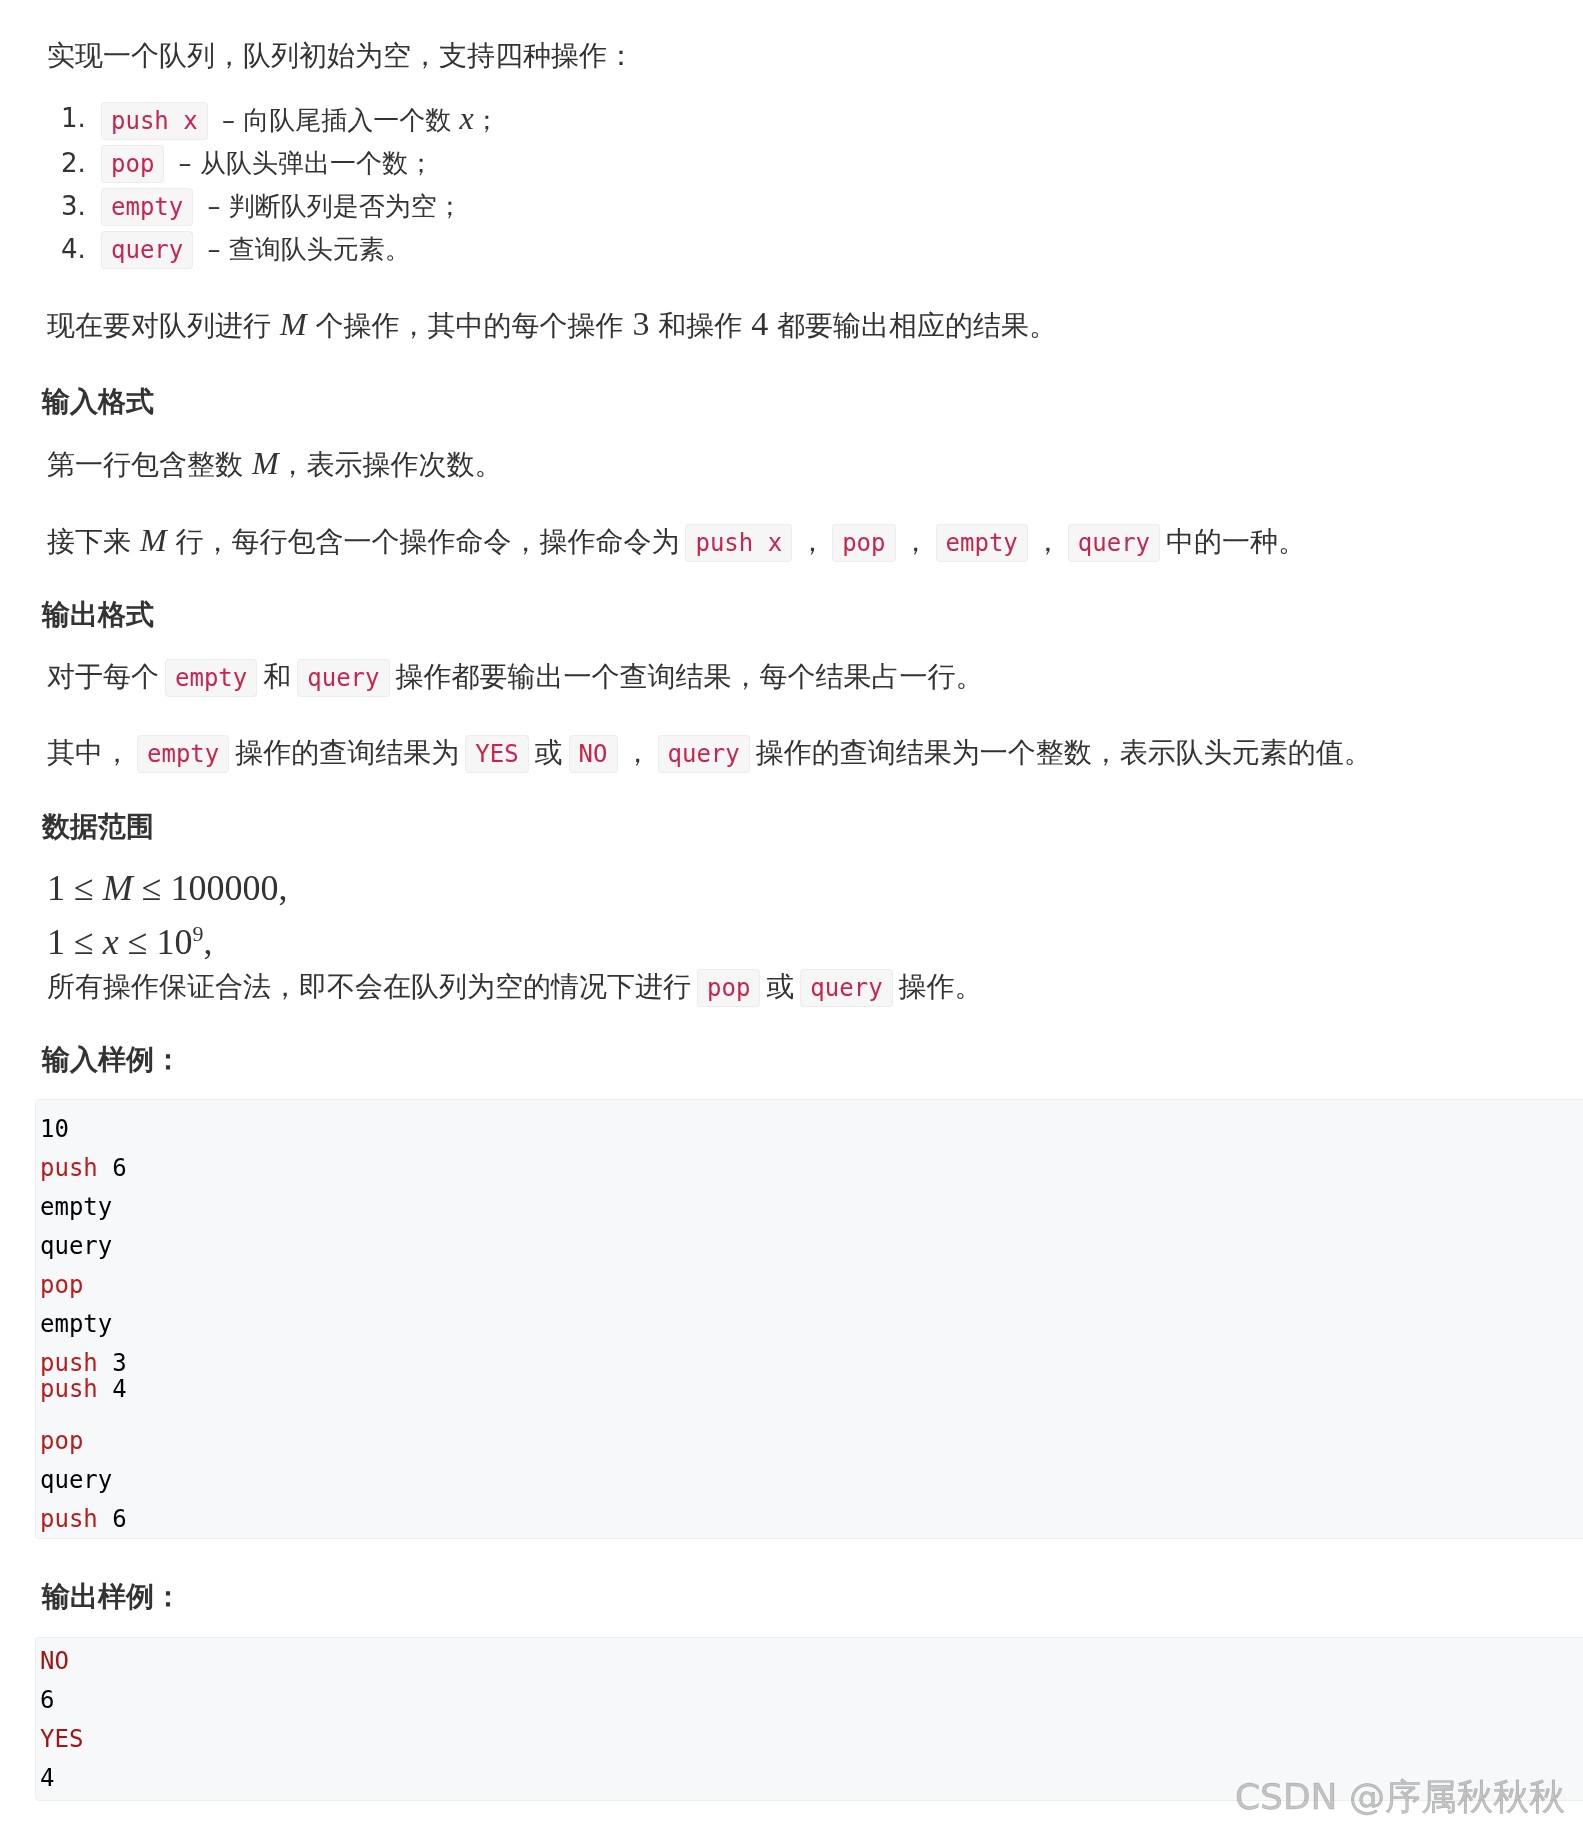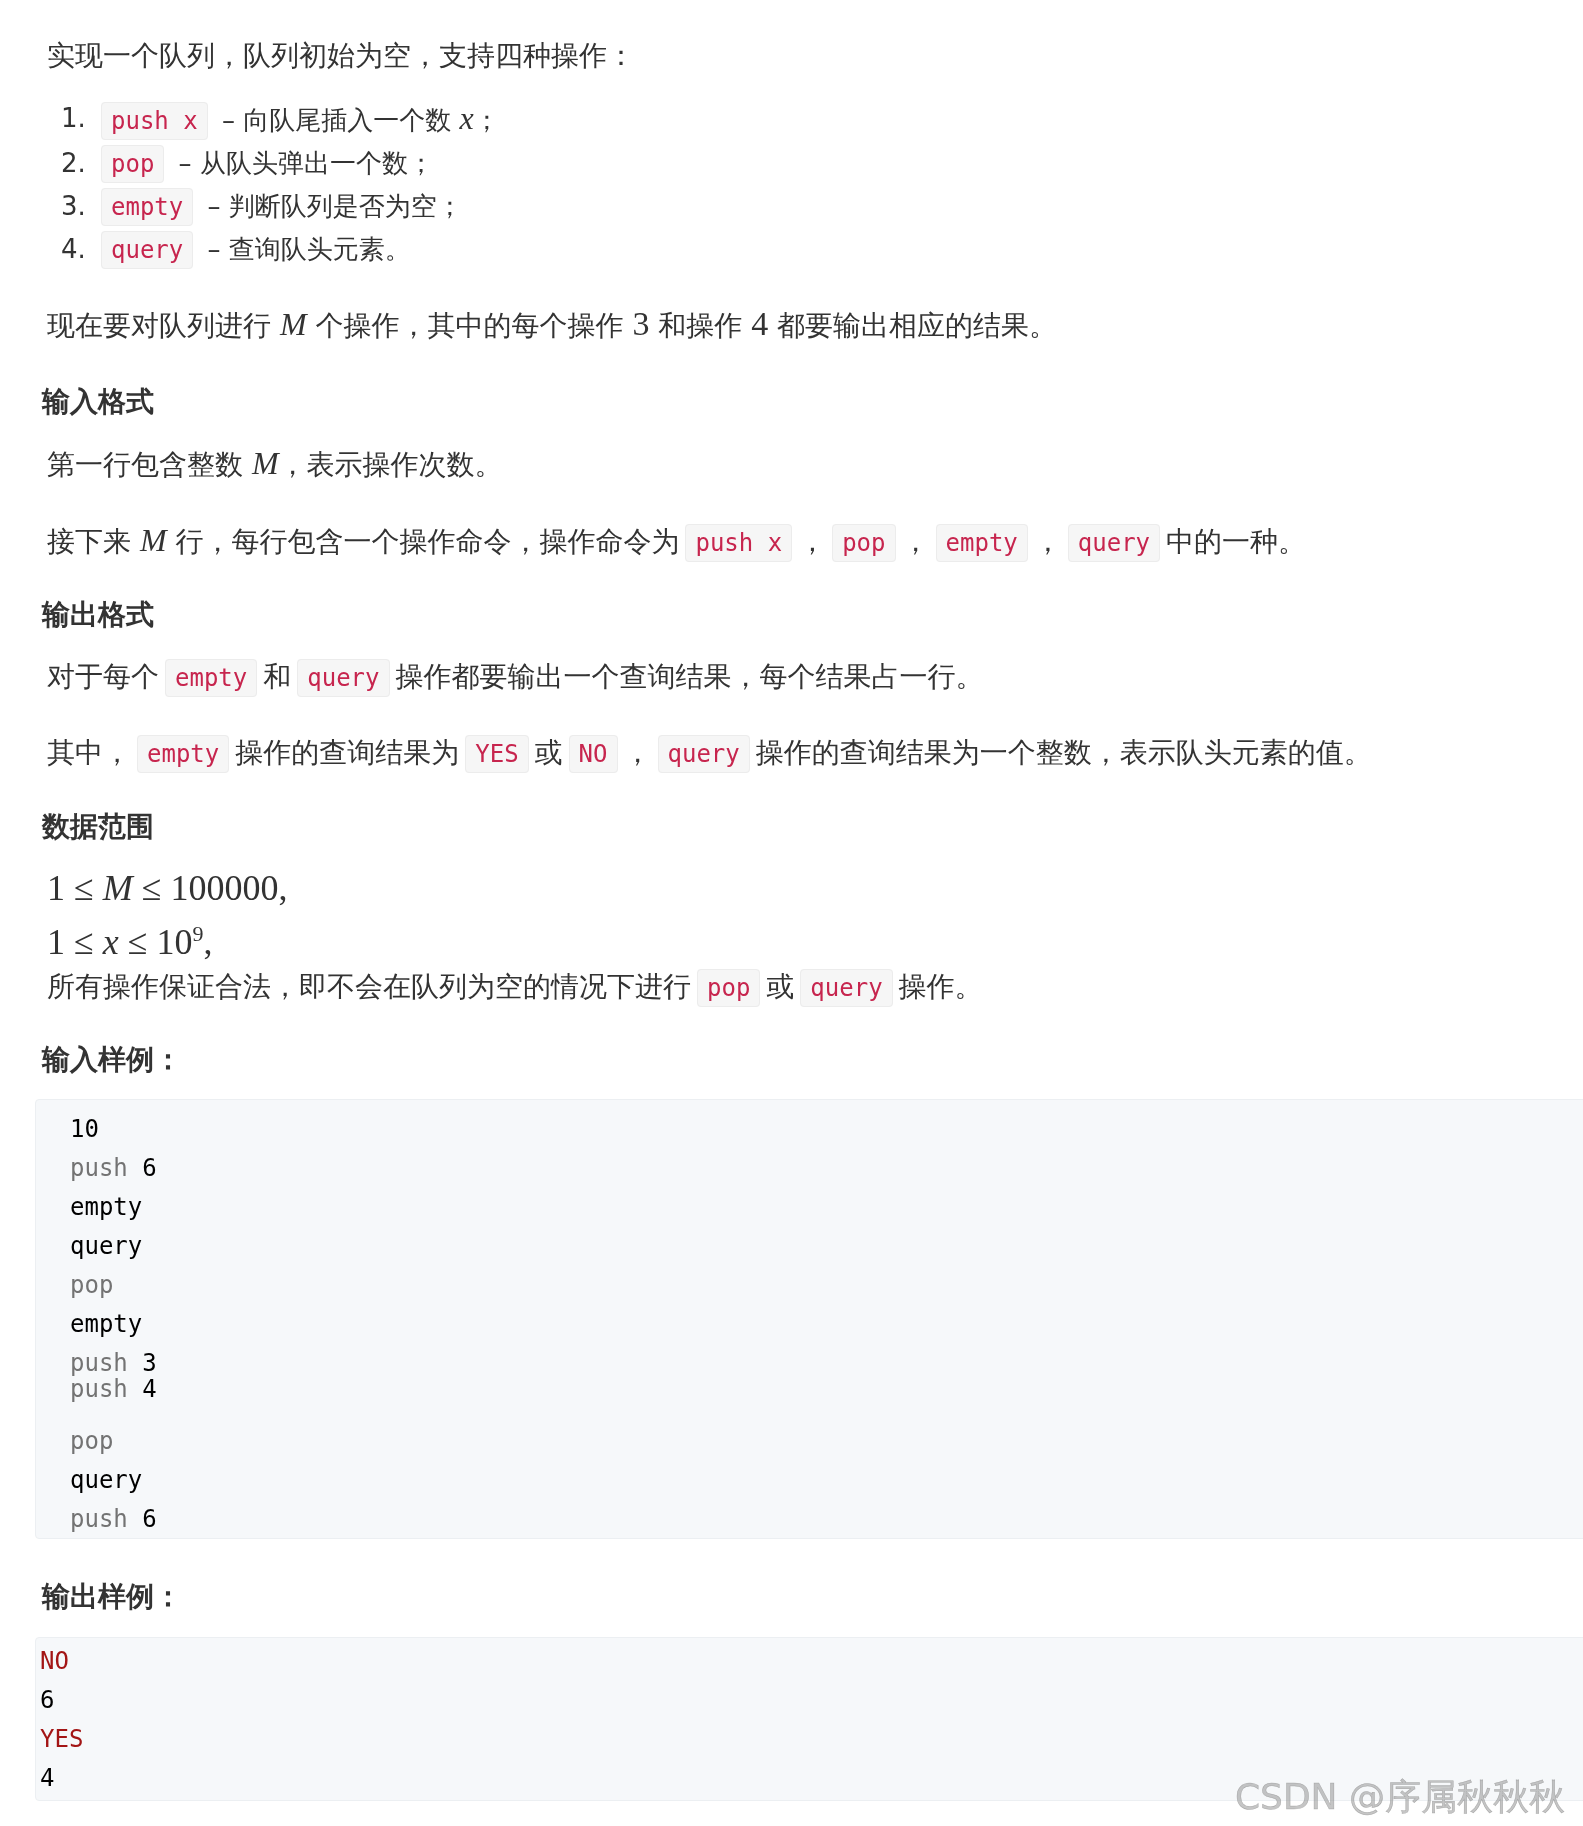--- a/index.html
+++ b/index.html
@@ -21,21 +21,21 @@
   }
   ol.ops { position: absolute; left: 0; top: 97px; margin: 0; padding: 0; list-style: none; }
   ol.ops li { font-size: 26px; line-height: 42px; position: relative; padding-left: 60px; white-space: nowrap; }
   ol.ops li .num { position: absolute; left: 26px; top: 0; color: #333; }
   .codeblock {
     position: absolute; left: 0; width: 1506px;
     background: #f6f8fa; border: 1px solid #eceff2; border-radius: 4px;
     font-family: "DejaVu Sans Mono", "Liberation Mono", monospace; font-size: 24px; padding-left: 44px;
   }
   .codeblock .line { position: absolute; left: 4px; line-height: 39px; height: 39px; white-space: pre; color: #000; }
-  .kw { color: #737373; margin-left: 30px; }
+  .kw { color: #b91c1c; }
   .lit { color: #a31515; }
   .watermark {
     position: absolute; right: 18px; bottom: 4px;
     font-size: 36px; color: rgba(150,150,150,0.55); font-family: "DejaVu Sans", sans-serif;
     -webkit-text-stroke: 0.5px rgba(120,120,120,0.5);
   }
 </style>
 </head>
 <body>
 

